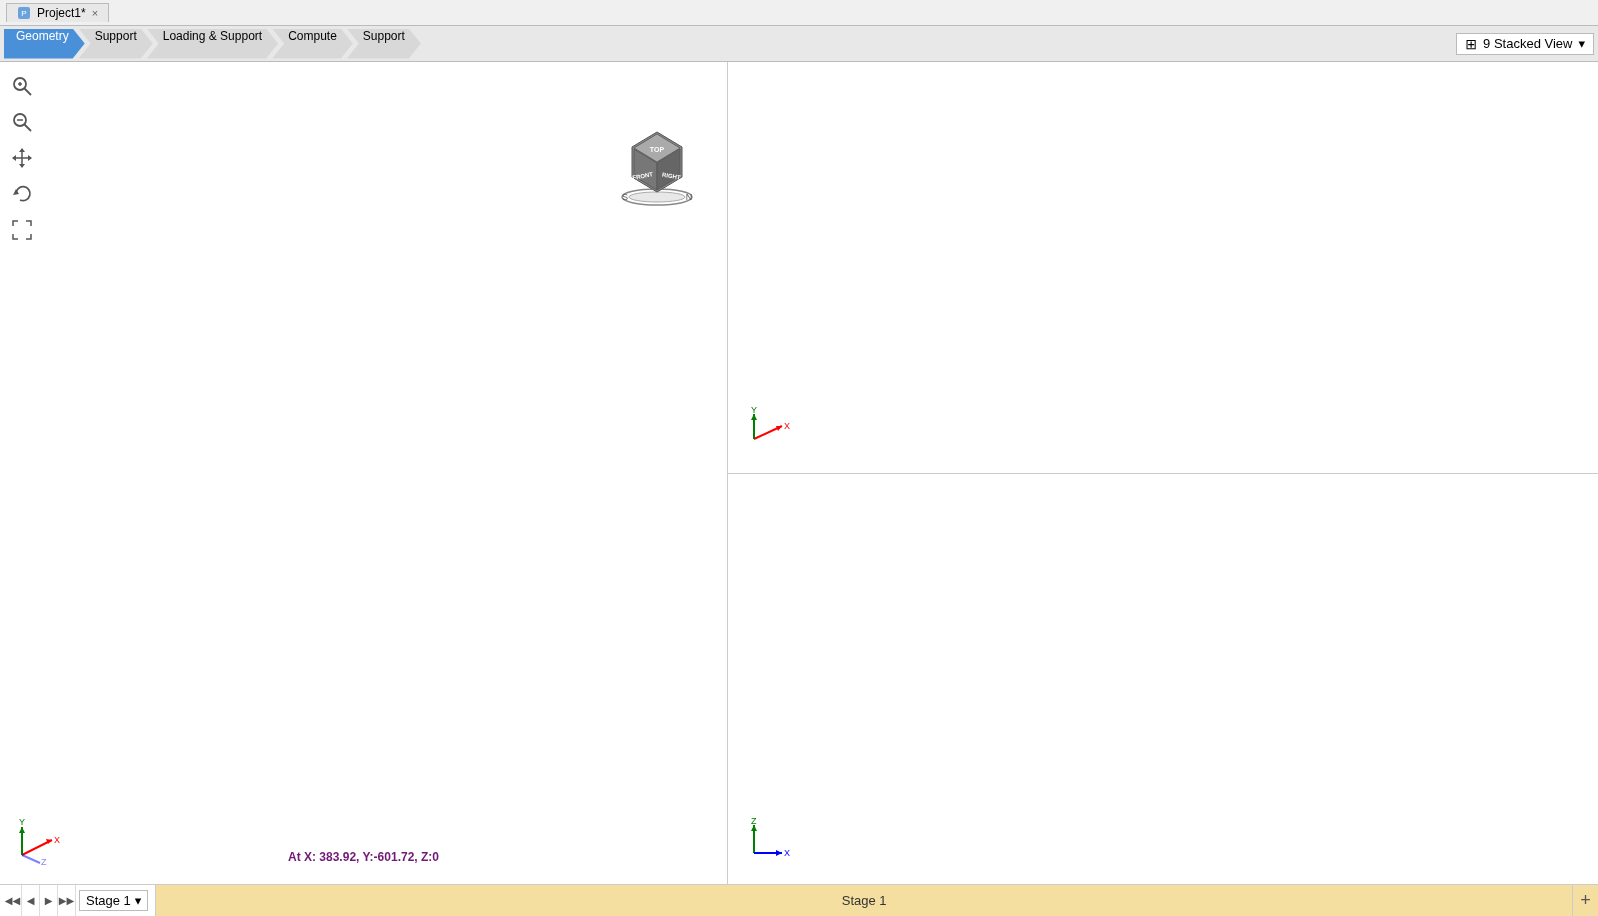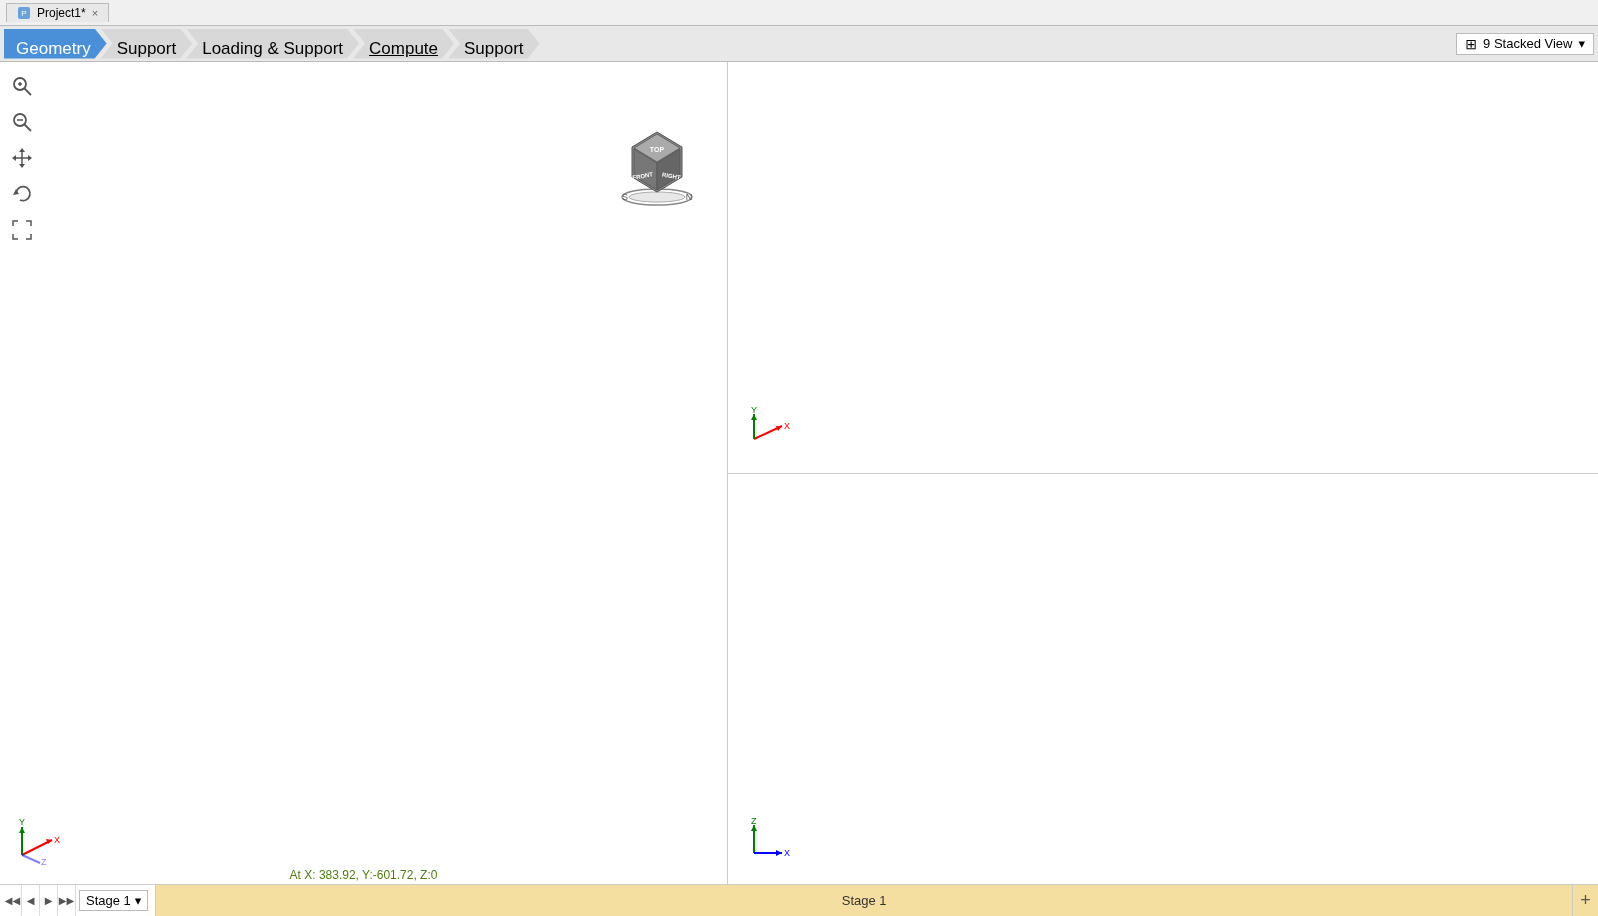--- a/index.html
+++ b/index.html
@@ -45,44 +45,44 @@
       padding: 0 4px;
       justify-content: space-between;
     }
     .nav-tabs {
       display: flex;
       align-items: center;
       height: 100%;
     }
     .nav-tab {
       display: flex;
-      align-items: flex-end;
+      align-items: flex-start;
       height: 30px;
       padding: 0 16px;
-      font-size: 17px;
+      font-size: 12px;
       cursor: pointer;
       position: relative;
       background: #d8d8d8;
       clip-path: polygon(0 0, calc(100% - 12px) 0, 100% 50%, calc(100% - 12px) 100%, 0 100%, 12px 50%);
       margin-right: -6px;
       white-space: nowrap;
     }
     .nav-tab:first-child {
       clip-path: polygon(0 0, calc(100% - 12px) 0, 100% 50%, calc(100% - 12px) 100%, 0 100%);
       padding-left: 12px;
       z-index: 5;
     }
     .nav-tab.active {
       background: #4a90d9;
       color: white;
       z-index: 4;
     }
     .nav-tab:nth-child(2) { z-index: 3; }
     .nav-tab:nth-child(3) { z-index: 2; }
-    .nav-tab:nth-child(4) { z-index: 1; text-decoration: underline; }
+    .nav-tab:nth-child(4) { z-index: 1; }
 
     .view-selector {
       display: flex;
       align-items: center;
       gap: 6px;
       font-size: 13px;
       background: white;
       border: 1px solid #bbb;
       padding: 2px 8px;
       cursor: pointer;
@@ -215,25 +215,26 @@
       justify-content: center;
       cursor: pointer;
       font-size: 18px;
       color: #555;
       border-left: 1px solid #ccc;
     }
 
     
     .coord-display {
       position: absolute;
-      bottom: 2px;
+      bottom: 20px;
       left: 50%;
       transform: translateX(-50%);
       font-size: 12px;
-      color: #4d7c0f;
+      color: #701a75;
+      font-weight: bold;
     }
 
     
     .axis-svg {
       width: 50px;
       height: 50px;
     }
   </style>
 </head>
 <body>

